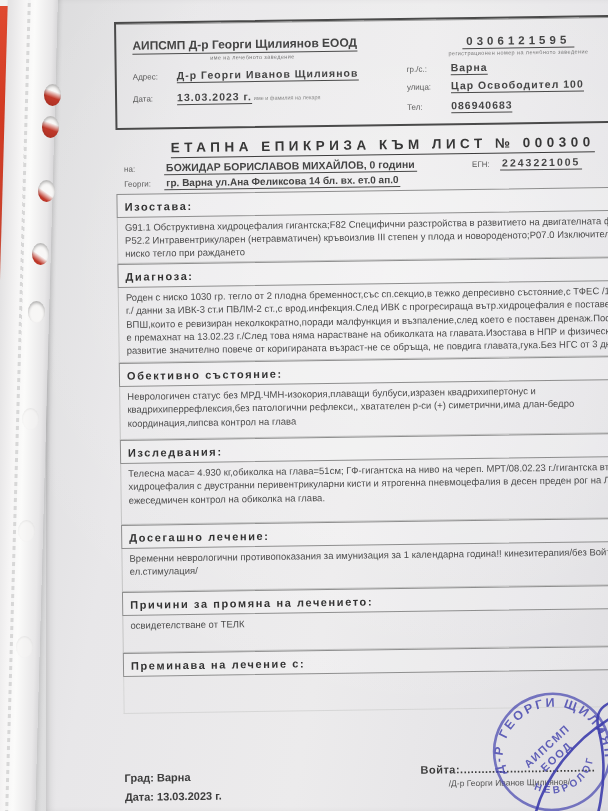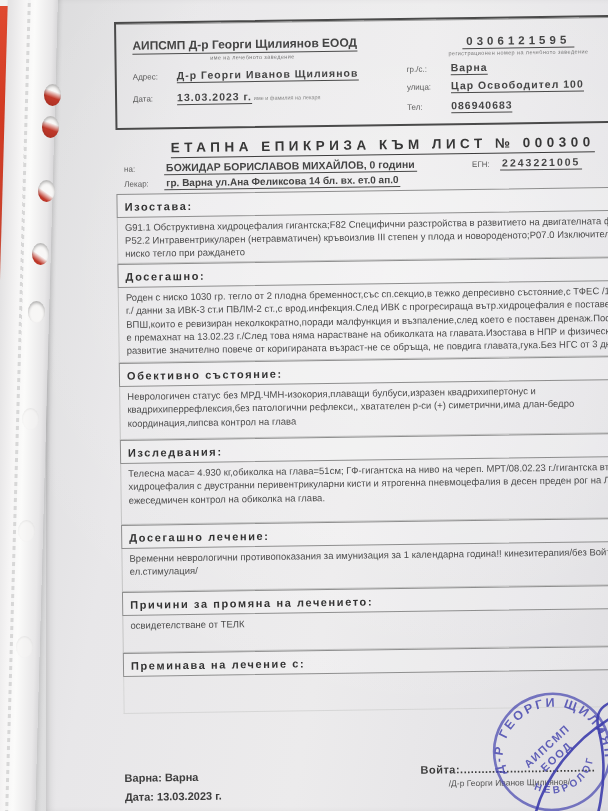--- a/index.html
+++ b/index.html
@@ -147,31 +147,31 @@
 
       <div class="prow">
         <span class="plabel">на:</span>
         <span class="pval">БОЖИДАР БОРИСЛАВОВ МИХАЙЛОВ, 0 години</span>
         <span class="egn-wrap">
           <span class="plabel">ЕГН:</span>
           <span class="pval">2243221005</span>
         </span>
       </div>
       <div class="prow">
-        <span class="plabel">Лекар:</span>
+        <span class="plabel">Георги:</span>
         <span class="pval" style="font-size:10px;">гр. Варна ул.Ана Феликсова 14 бл. вх. ет.0 ап.0</span>
       </div>
       <div class="gap"></div>
 
       <div class="section s1">
         <div class="sec-head"><span>Изостава:</span></div>
         <div class="sec-body">G91.1 Обструктивна хидроцефалия гигантска;F82 Специфични разстройства в развитието на двигателната функция P52.2 Интравентрикуларен (нетравматичен) кръвоизлив III степен у плода и новороденото;P07.0 Изключително ниско тегло при раждането</div>
       </div>
       <div class="section s2">
-        <div class="sec-head"><span>Досегашно:</span></div>
+        <div class="sec-head"><span>Диагноза:</span></div>
         <div class="sec-body">Роден с ниско 1030 гр. тегло от 2 плодна бременност,със сп.секцио,в тежко депресивно състояние,с ТФЕС /11.10.17 г./ данни за ИВК-3 ст.и ПВЛМ-2 ст.,с врод.инфекция.След ИВК с прогресираща вътр.хидроцефалия е поставен ВПШ,които е ревизиран неколкократно,поради малфункция и възпаление,след което е поставен дренаж.Последния е премахнат на 13.02.23 г./След това няма нарастване на обиколката на главата.Изостава в НПР и физическото развитие значително повече от коригираната възраст-не се обръща, не повдига главата,гука.Без НГС от 3 дни.</div>
       </div>
       <div class="section s3">
         <div class="sec-head"><span>Обективно състояние:</span></div>
         <div class="sec-body">Неврологичен статус без МРД.ЧМН-изокория,плаващи булбуси,изразен квадрихипертонус и квадрихиперрефлексия,без патологични рефлекси,, хватателен р-си (+) симетрични,има длан-бедро координация,липсва контрол на глава</div>
       </div>
       <div class="section s4">
         <div class="sec-head"><span>Изследвания:</span></div>
         <div class="sec-body">Телесна маса= 4.930 кг,обиколка на глава=51см; ГФ-гигантска на ниво на череп. МРТ/08.02.23 г./гигантска втрешна хидроцефалия с двустранни перивентрикуларни кисти и ятрогенна пневмоцефалия в десен преден рог на ЛВ ежеседмичен контрол на обиколка на глава.</div>
       </div>
@@ -183,21 +183,21 @@
         <div class="sec-head"><span>Причини за промяна на лечението:</span></div>
         <div class="sec-body">освидетелстване от ТЕЛК</div>
       </div>
       <div class="section s7">
         <div class="sec-head"><span>Преминава на лечение с:</span></div>
         <div class="sec-body"></div>
       </div>
 
       <div class="footer">
         <div class="f-left">
-          <div><span>Варна:</span> <span>Варна</span></div>
+          <div><span>Град:</span> <span>Варна</span></div>
           <div><span>Дата:</span> <span>13.03.2023 г.</span></div>
         </div>
 
         <div class="f-sign">
           <div class="sig-line"><span>Войта:</span><span>......................................</span></div>
           <div class="sig-name">/Д-р Георги Иванов Щилиянов/</div>
         </div>
 
         <svg class="stamp" viewBox="0 0 132 132">
           <defs>

